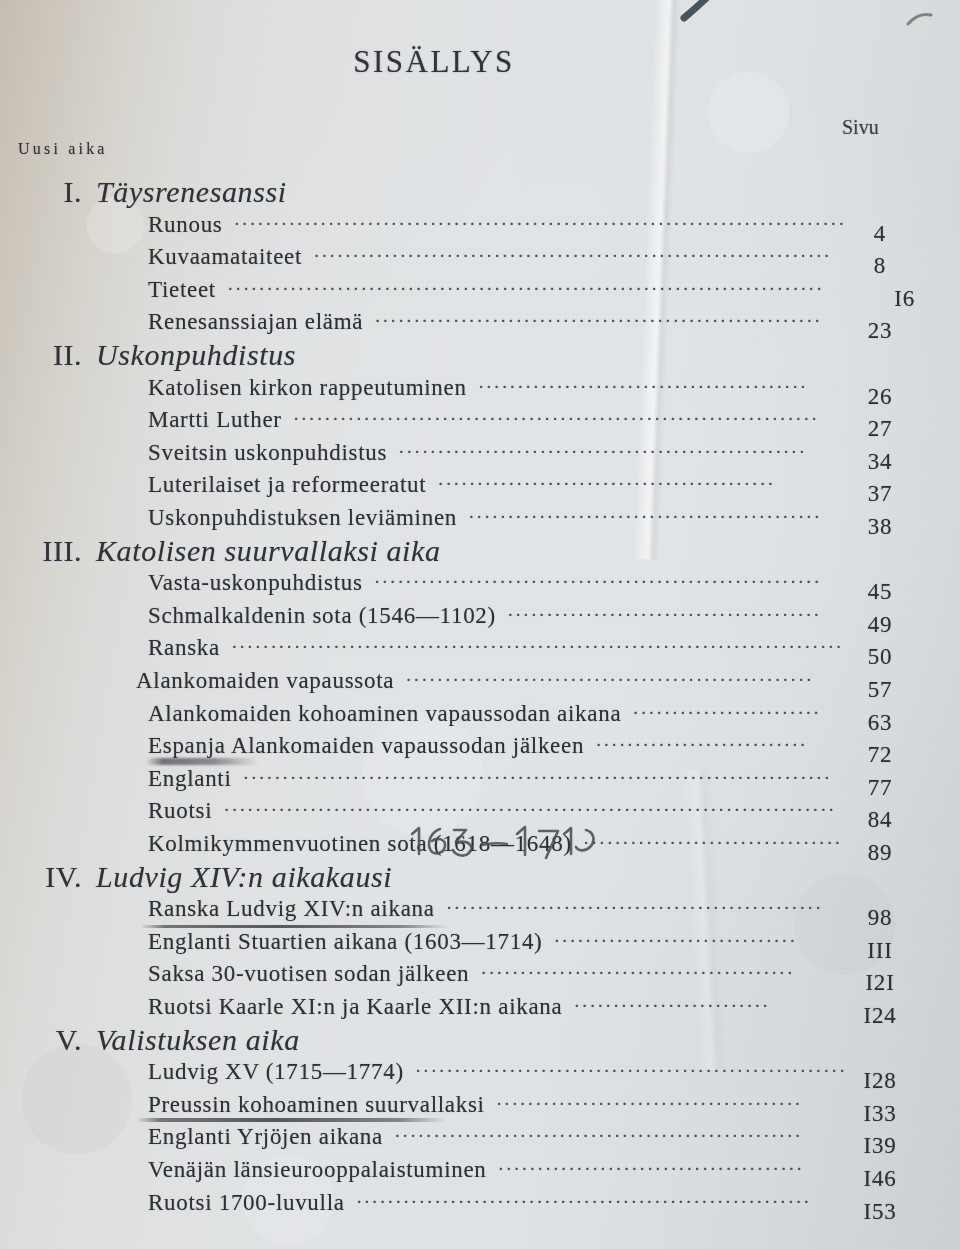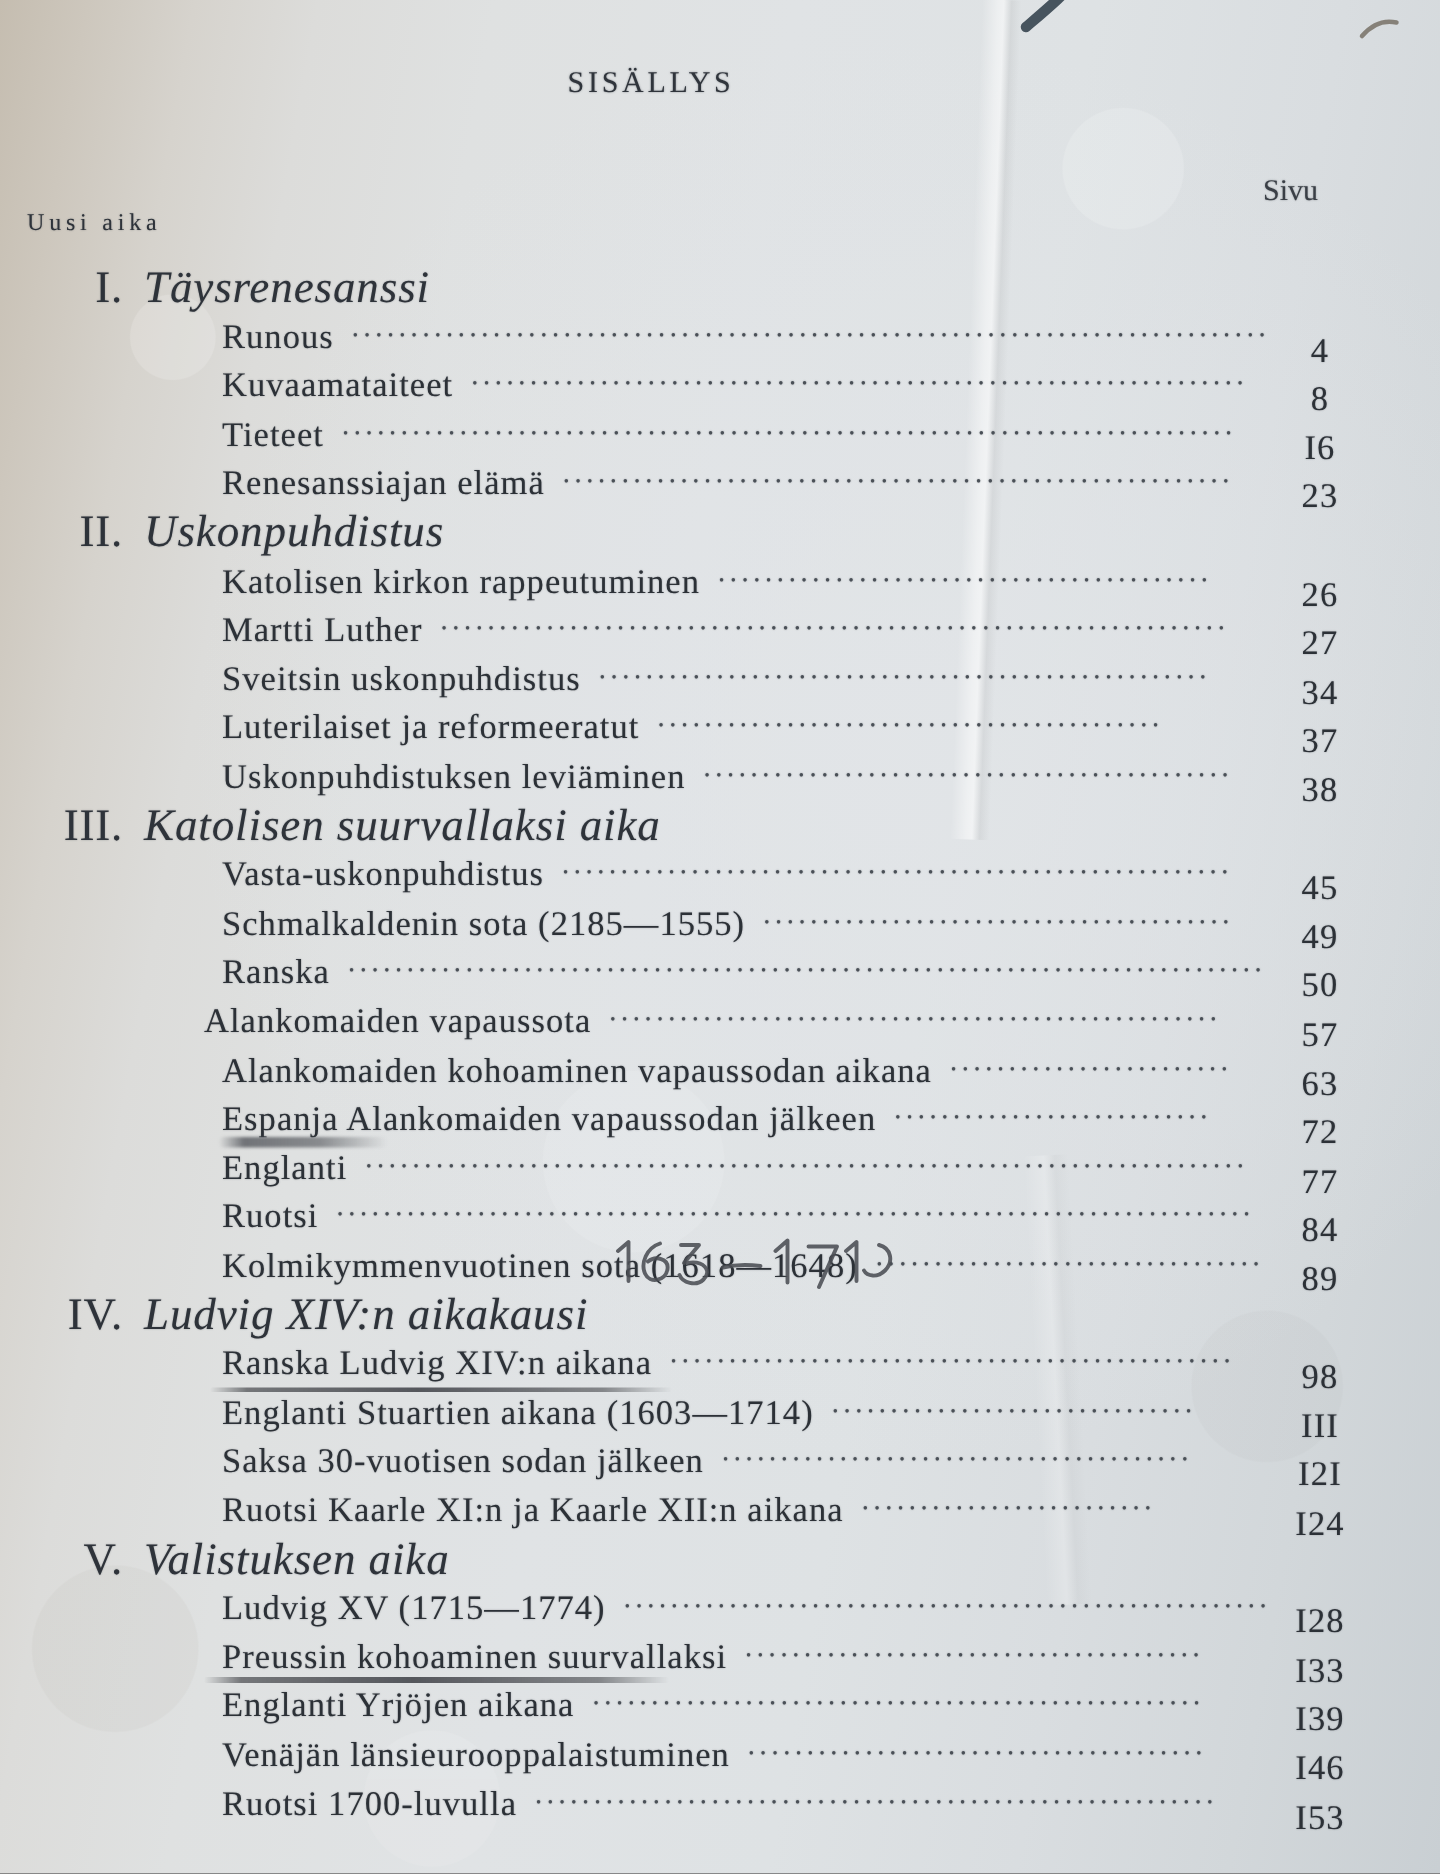--- a/index.html
+++ b/index.html
@@ -88,21 +88,21 @@
     width: 30px; height: 22px;
     pointer-events: none;
   }
 
   
   #title {
     position: absolute;
     left: 0; top: 44px;
     width: 868px;
     text-align: center;
-    font-size: 20px;
+    font-size: 31px;
     letter-spacing: 2.5px;
     color: #30353c;
     text-shadow: 0 0 1.4px rgba(60,65,72,.55);
   }
 
   #sivu {
     position: absolute;
     left: 842px; top: 116px;
     font-size: 20px;
     color: #3a3f46;
@@ -237,21 +237,21 @@
       <span class="label">Runous</span><span class="dots">..............................................................................</span>
     </div>
   <div class="pagenum" style="left: 845px; top: 220.6px;">4</div>
     <div class="entry" style="left: 148px; top: 240.2px;">
       <span class="label">Kuvaamataiteet</span><span class="dots">..................................................................</span>
     </div>
   <div class="pagenum" style="left: 845px; top: 253.2px;">8</div>
     <div class="entry" style="left: 148px; top: 272.8px;">
       <span class="label">Tieteet</span><span class="dots">............................................................................</span>
     </div>
-  <div class="pagenum" style="left: 845px; top: 285.8px;">I6</div>
+  <div class="pagenum" style="left: 845px; top: 285.8px; text-align: right;">I6</div>
     <div class="entry" style="left: 148px; top: 305.4px;">
       <span class="label">Renesanssiajan elämä</span><span class="dots">.........................................................</span>
     </div>
   <div class="pagenum" style="left: 845px; top: 318.4px;">23</div>
     <div class="section" style="left: 30px; top: 338px;">
       <span class="num">II.</span><span class="name">Uskonpuhdistus</span>
     </div>
 
     <div class="entry" style="left: 148px; top: 370.6px;">
       <span class="label">Katolisen kirkon rappeutuminen</span><span class="dots">..........................................</span>
@@ -275,21 +275,21 @@
   <div class="pagenum" style="left: 845px; top: 514px;">38</div>
     <div class="section" style="left: 30px; top: 533.6px;">
       <span class="num">III.</span><span class="name">Katolisen suurvallaksi aika</span>
     </div>
 
     <div class="entry" style="left: 148px; top: 566.2px;">
       <span class="label">Vasta-uskonpuhdistus</span><span class="dots">.........................................................</span>
     </div>
   <div class="pagenum" style="left: 845px; top: 579.2px;">45</div>
     <div class="entry" style="left: 148px; top: 598.8px;">
-      <span class="label">Schmalkaldenin sota (2185—1555)</span><span class="dots">........................................</span>
+      <span class="label">Schmalkaldenin sota (1546—1102)</span><span class="dots">........................................</span>
     </div>
   <div class="pagenum" style="left: 845px; top: 611.8px;">49</div>
     <div class="entry" style="left: 148px; top: 631.4px;">
       <span class="label">Ranska</span><span class="dots">..............................................................................</span>
     </div>
   <div class="pagenum" style="left: 845px; top: 644.4px;">50</div>
     <div class="entry" style="left: 136px; top: 664px;">
       <span class="label">Alankomaiden vapaussota</span><span class="dots">....................................................</span>
     </div>
   <div class="pagenum" style="left: 845px; top: 677px;">57</div>

